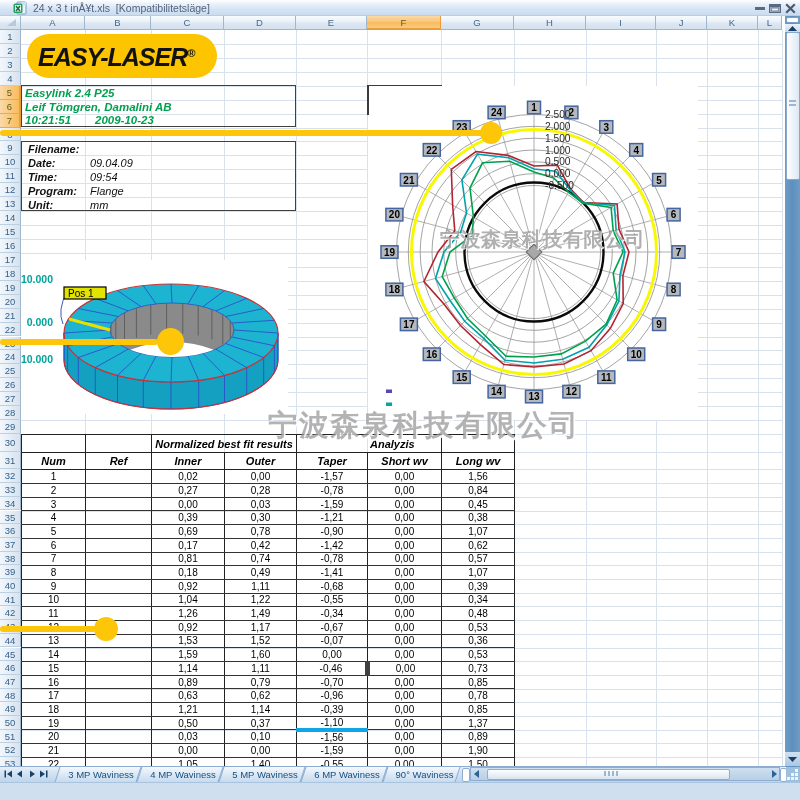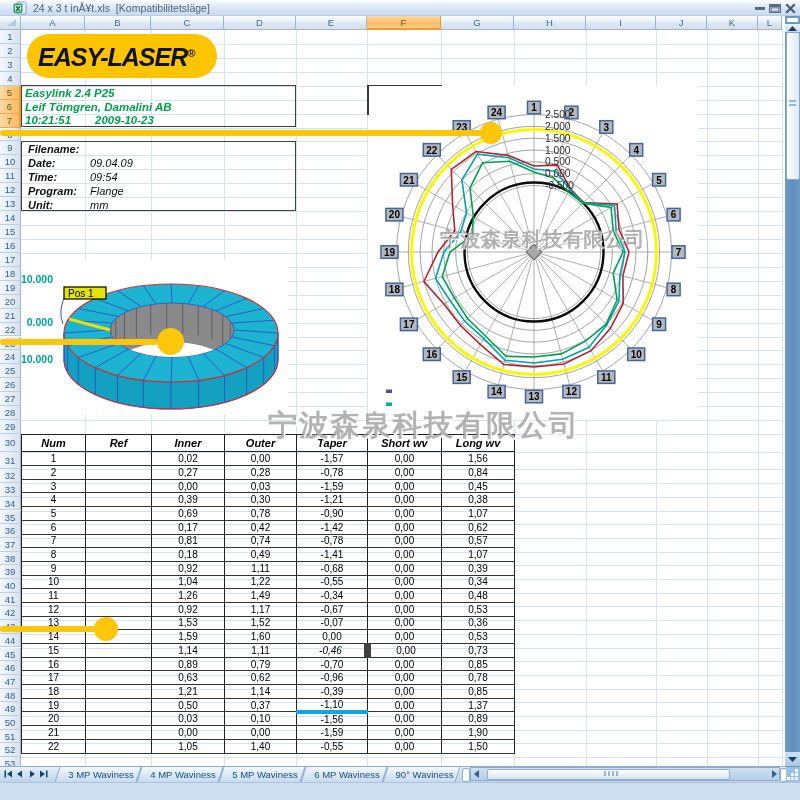--- a/index.html
+++ b/index.html
@@ -367,20 +367,27 @@
       <colgroup>
         <col style="width:64px">
         <col style="width:66px">
         <col style="width:73px">
         <col style="width:72px">
         <col style="width:71px">
         <col style="width:74px">
         <col style="width:73px">
       </colgroup>
       <tbody>
+        <tr style="height:18px;">
+          <td style="border-top:1.6px solid #222;border-left:1.6px solid #222;border-right:1px solid #222;"></td>
+          <td style="border-top:1.6px solid #222;border-right:1px solid #222;"></td>
+          <td colspan="2" class="bi" style="border-top:1.6px solid #222;border-right:1px solid #222;font-size:11px;">Normalized best fit results</td>
+          <td colspan="2" style="border-top:1.6px solid #222;border-right:1px solid #222;text-align:left;"><span class="bi" style="font-size:11px;padding-left:73px;">Analyzis</span></td>
+          <td style="border-top:1.6px solid #222;border-right:1.6px solid #222;"></td>
+        </tr>
         <tr style="height:17.4px;">
           <td class="bi" style="border-left:1.6px solid #222;border-right:1px solid #222;border-top:1.2px solid #222;border-bottom:1.8px solid #222;font-size:11px;">Num</td>
           <td class="bi" style="border-right:1px solid #222;border-top:1.2px solid #222;border-bottom:1.8px solid #222;font-size:11px;">Ref</td>
           <td class="bi" style="border-right:1px solid #222;border-top:1.2px solid #222;border-bottom:1.8px solid #222;font-size:11px;">Inner</td>
           <td class="bi" style="border-right:1px solid #222;border-top:1.2px solid #222;border-bottom:1.8px solid #222;font-size:11px;">Outer</td>
           <td class="bi" style="border-right:1px solid #222;border-top:1.2px solid #222;border-bottom:1.8px solid #222;font-size:11px;">Taper</td>
           <td class="bi" style="border-right:1px solid #222;border-top:1.2px solid #222;border-bottom:1.8px solid #222;font-size:11px;">Short wv</td>
           <td class="bi" style="border-right:1.6px solid #222;border-top:1.2px solid #222;border-bottom:1.8px solid #222;font-size:11px;">Long wv</td>
         </tr>
         <tr style="height:13.7px;">
@@ -507,21 +514,21 @@
           <td style="border-right:1px solid #222;border-bottom:1px solid #333;">1,60</td>
           <td style="border-right:1px solid #222;border-bottom:1px solid #333;">0,00</td>
           <td style="border-right:1px solid #222;border-bottom:1px solid #333;">0,00</td>
           <td style="border-right:1.6px solid #222;border-bottom:1px solid #333;">0,53</td>
         </tr>
         <tr style="height:13.7px;">
           <td style="border-left:1.6px solid #222;border-right:1px solid #222;border-bottom:1px solid #333;">15</td>
           <td style="border-right:1px solid #222;border-bottom:1px solid #333;"></td>
           <td style="border-right:1px solid #222;border-bottom:1px solid #333;">1,14</td>
           <td style="border-right:1px solid #222;border-bottom:1px solid #333;">1,11</td>
-          <td style="border-right:7px solid #404040;border-bottom:1px solid #333;font-style:italic;">-0,46</td>
+          <td style="border-right:5px solid #404040;border-bottom:1px solid #333;">-0,46</td>
           <td style="border-right:1px solid #222;border-bottom:1px solid #333;">0,00</td>
           <td style="border-right:1.6px solid #222;border-bottom:1px solid #333;">0,73</td>
         </tr>
         <tr style="height:13.7px;">
           <td style="border-left:1.6px solid #222;border-right:1px solid #222;border-bottom:1px solid #333;">16</td>
           <td style="border-right:1px solid #222;border-bottom:1px solid #333;"></td>
           <td style="border-right:1px solid #222;border-bottom:1px solid #333;">0,89</td>
           <td style="border-right:1px solid #222;border-bottom:1px solid #333;">0,79</td>
           <td style="border-right:1px solid #222;border-bottom:1px solid #333;">-0,70</td>
           <td style="border-right:1px solid #222;border-bottom:1px solid #333;">0,00</td>

